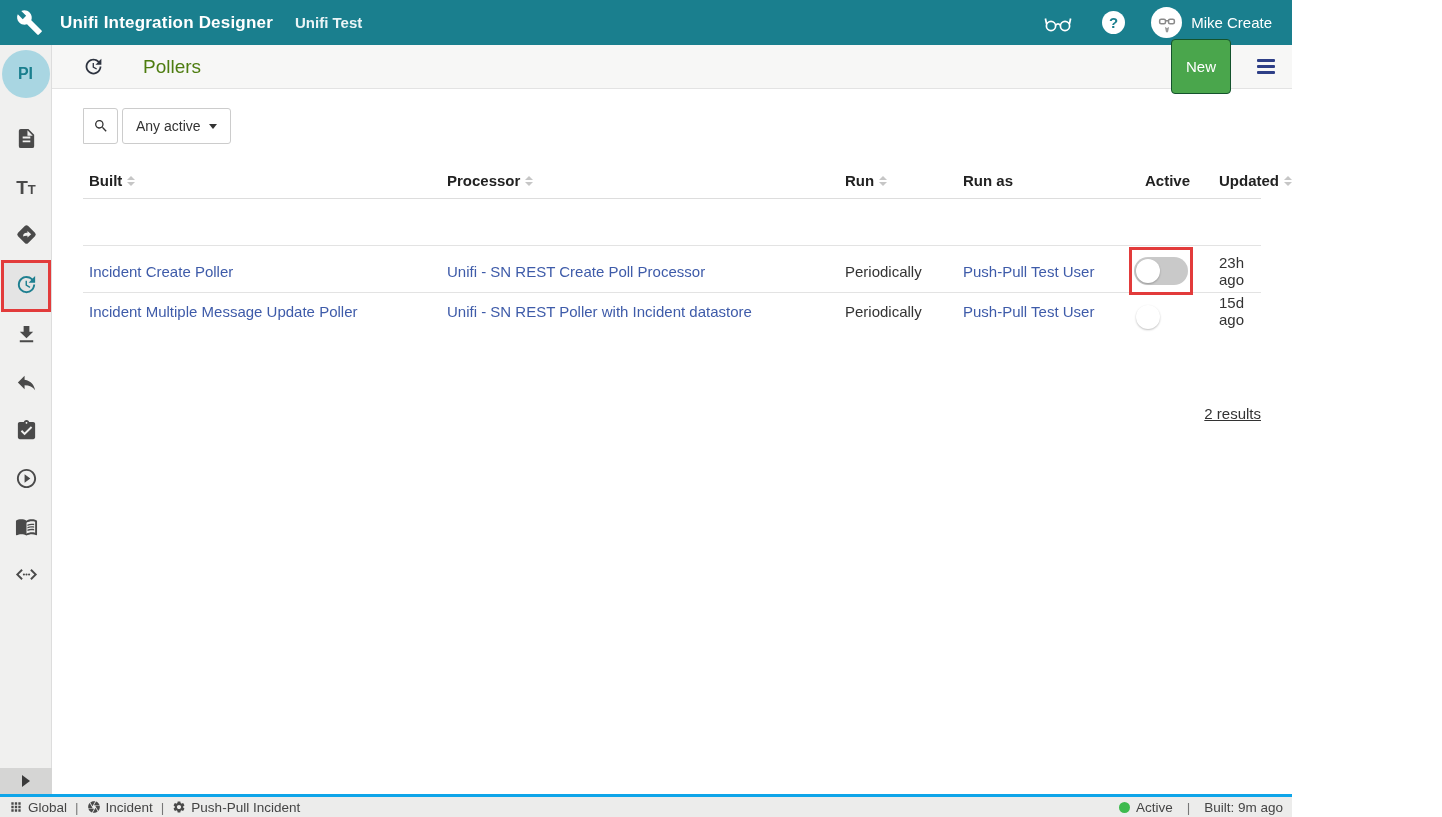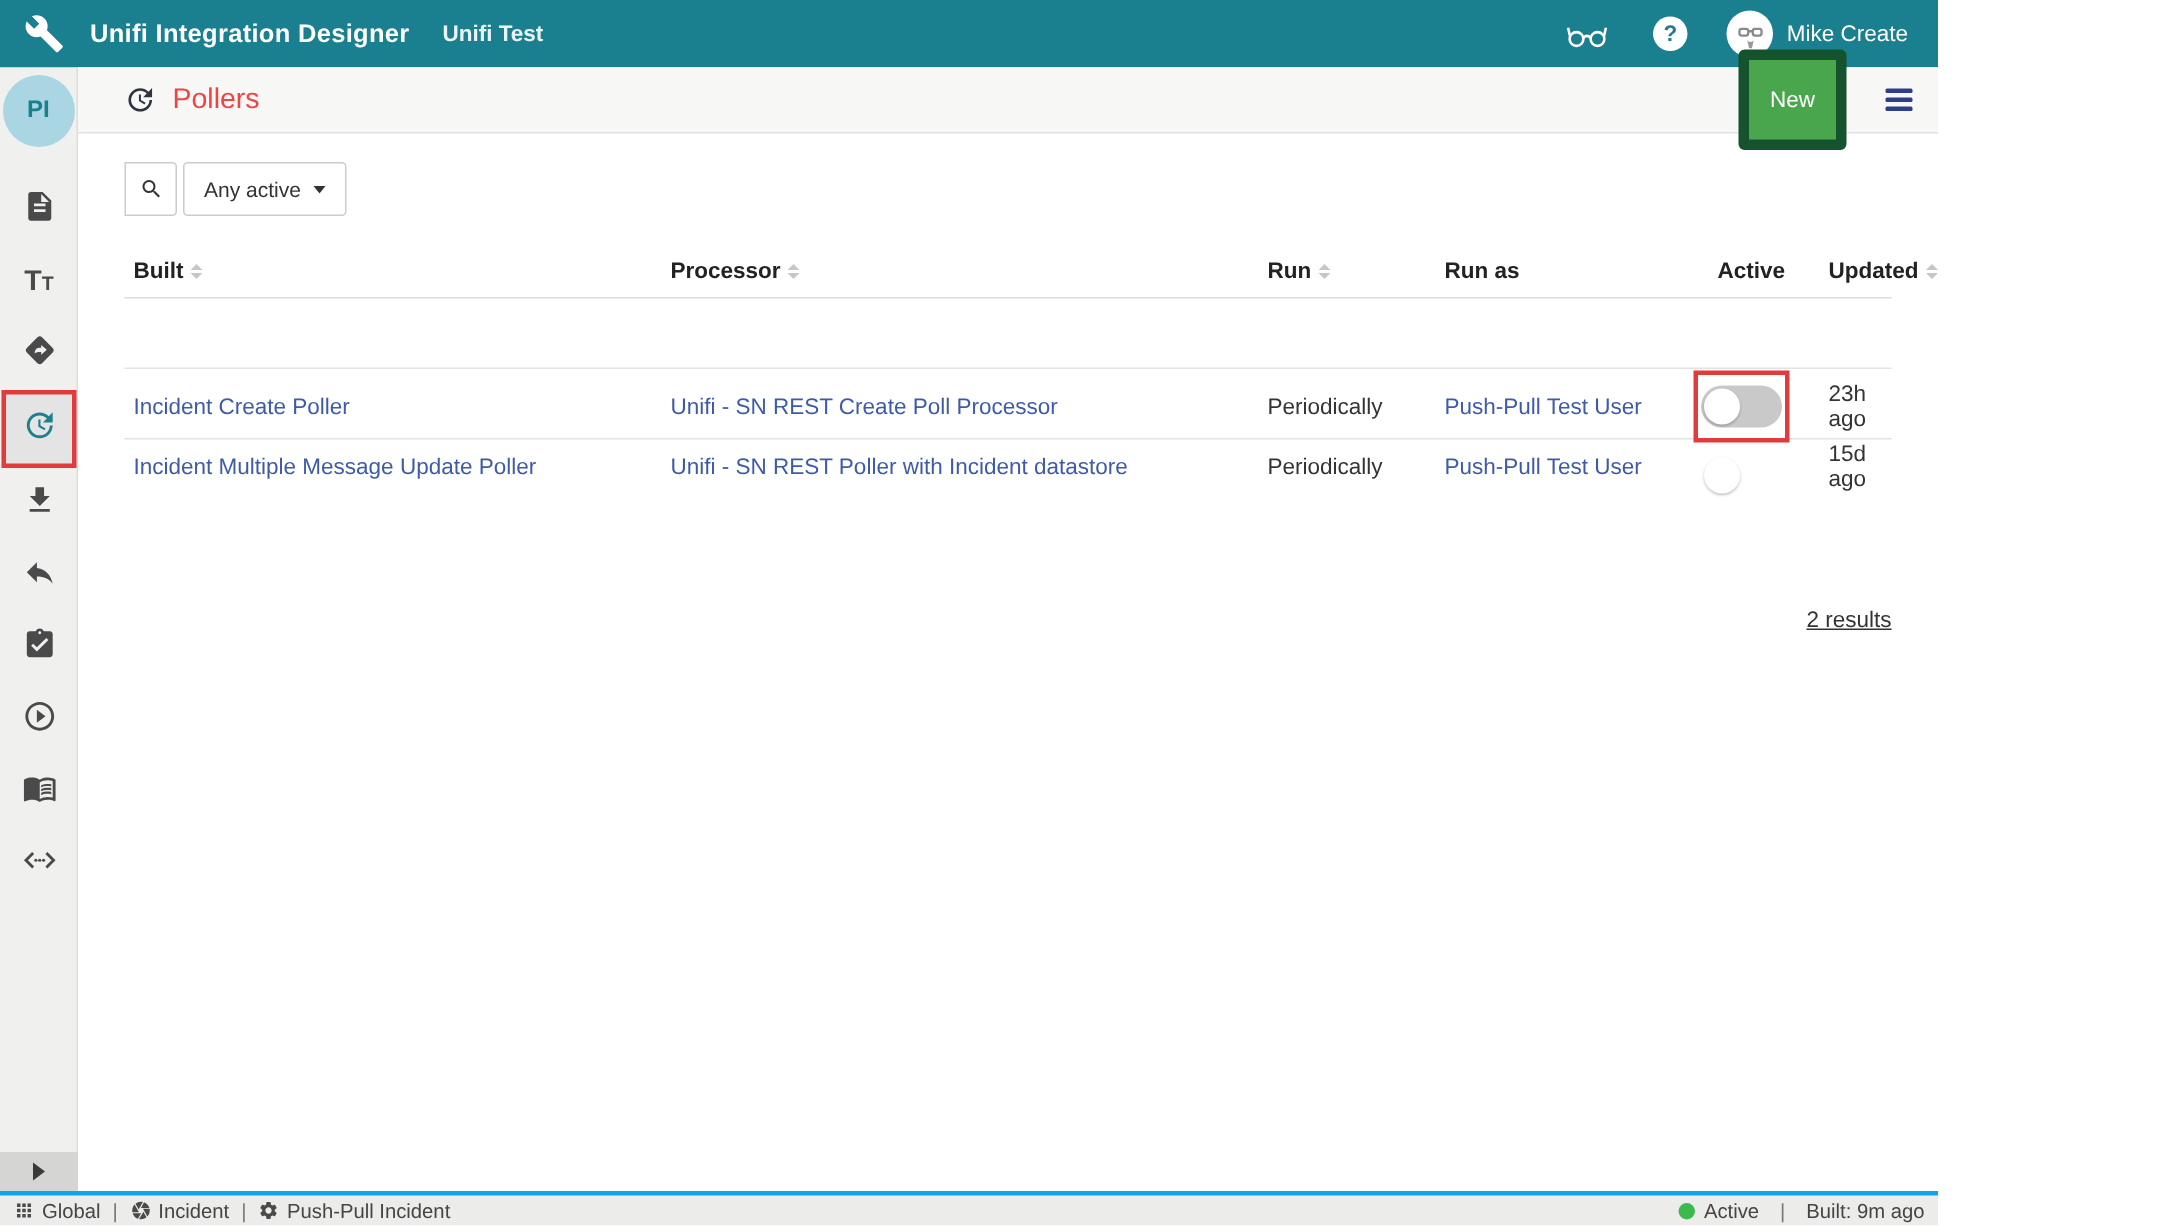--- a/index.html
+++ b/index.html
@@ -47,23 +47,23 @@
     justify-content:center; cursor:pointer; }
   .expand-btn .tri { width:0; height:0; border-top:6px solid transparent;
     border-bottom:6px solid transparent; border-left:8px solid #3a3a3a; }
 
   
   .main { flex:1; display:flex; flex-direction:column; min-width:0; background:#fff; }
   .page-header { height:44px; background:#F7F7F6; border-bottom:1px solid #E3E3E3;
     display:flex; align-items:center; padding:0 14px 0 31px; flex-shrink:0; }
   .page-header .hdr-icon { width:21px; height:21px; margin-right:11px; }
   .page-header .hdr-icon svg { width:100%; height:100%; fill:#2E3440; }
-  .page-title { font-size:19px; color:#ef4444; }
+  .page-title { font-size:19px; color:#4d7c0f;margin-left:28px; }
   .page-header .spacer { flex:1; }
-  .new-btn { background:#4AA64C; border:7px solid #14532d; color:#fff; font-size:15px;
+  .new-btn { background:#4AA64C; border:1px solid #14532d; color:#fff; font-size:15px;
     padding:18px 14px; border-radius:4px; cursor:pointer; margin-right:23px;
     font-family:"Liberation Sans", sans-serif; }
   .hamburger { display:flex; flex-direction:column; gap:3px; cursor:pointer; padding:3px; }
   .hamburger .bar { width:18px; height:3px; background:#2E3F87; border-radius:1px; }
 
   .content { padding:19px 31px 0 31px; flex:1; }
 
   
   .search-row { display:flex; align-items:center; }
   .search-input { width:176px; height:36px; border:1px solid #ccc; border-right:none;

